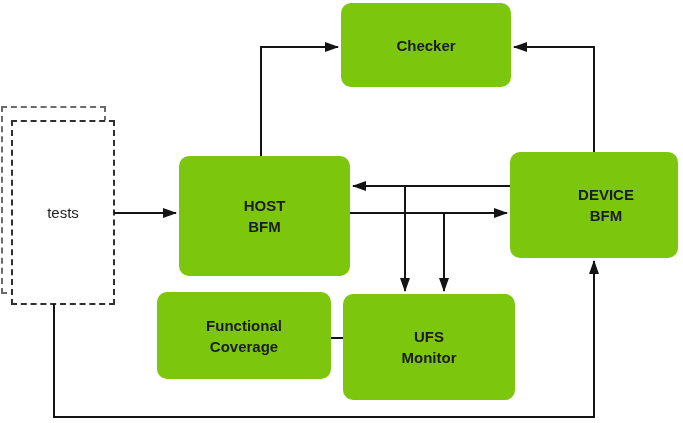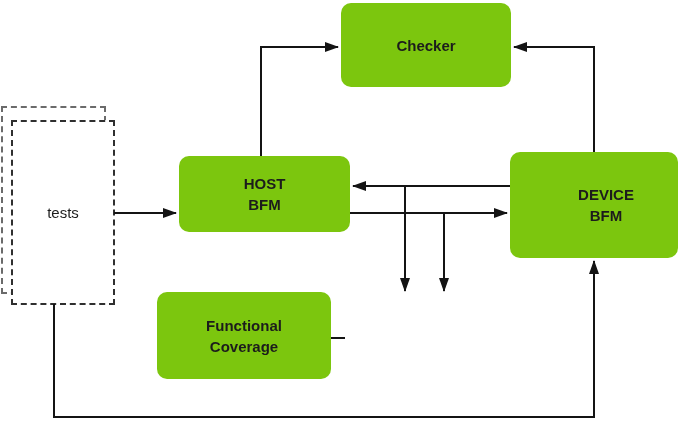--- a/index.html
+++ b/index.html
@@ -40,21 +40,21 @@
     border-radius: 10px;
     font-weight: bold;
   }
   .dashed {
     background: var(--bg);
     border: 2px dashed var(--dash-front);
   }
   .dashed.back { border-color: var(--dash-back); }
 
   .checker  { left: 341px; top: 3px;   width: 170px; height: 84px;  }
-  .host     { left: 179px; top: 156px; width: 171px; height: 76px; }
+  .host     { left: 179px; top: 156px; width: 171px; height: 120px; }
   .device   { left: 510px; top: 152px; width: 168px; height: 106px; padding-left: 24px; }
   .func     { left: 133px; top: 292px; width: 174px; height: 87px; margin-left: 24px;  }
   .ufs      { left: 343px; top: 294px; width: 172px; height: 106px; }
   .tests-back  { left: 1px;  top: 106px; width: 105px; height: 188px; }
   .tests-front { left: 11px; top: 120px; width: 104px; height: 185px; }
 
   svg.wires {
     position: absolute;
     left: 0; top: 0;
     width: 683px;
@@ -104,14 +104,18 @@
 BFM</span>
   </div>
   <div class="node green device">
     <span>DEVICE
 BFM</span>
   </div>
   <div class="node green func">
     <span>Functional
 Coverage</span>
   </div>
+  <div class="node green ufs">
+    <span>UFS
+Monitor</span>
+  </div>
 
 </div>
 
 </body></html>

